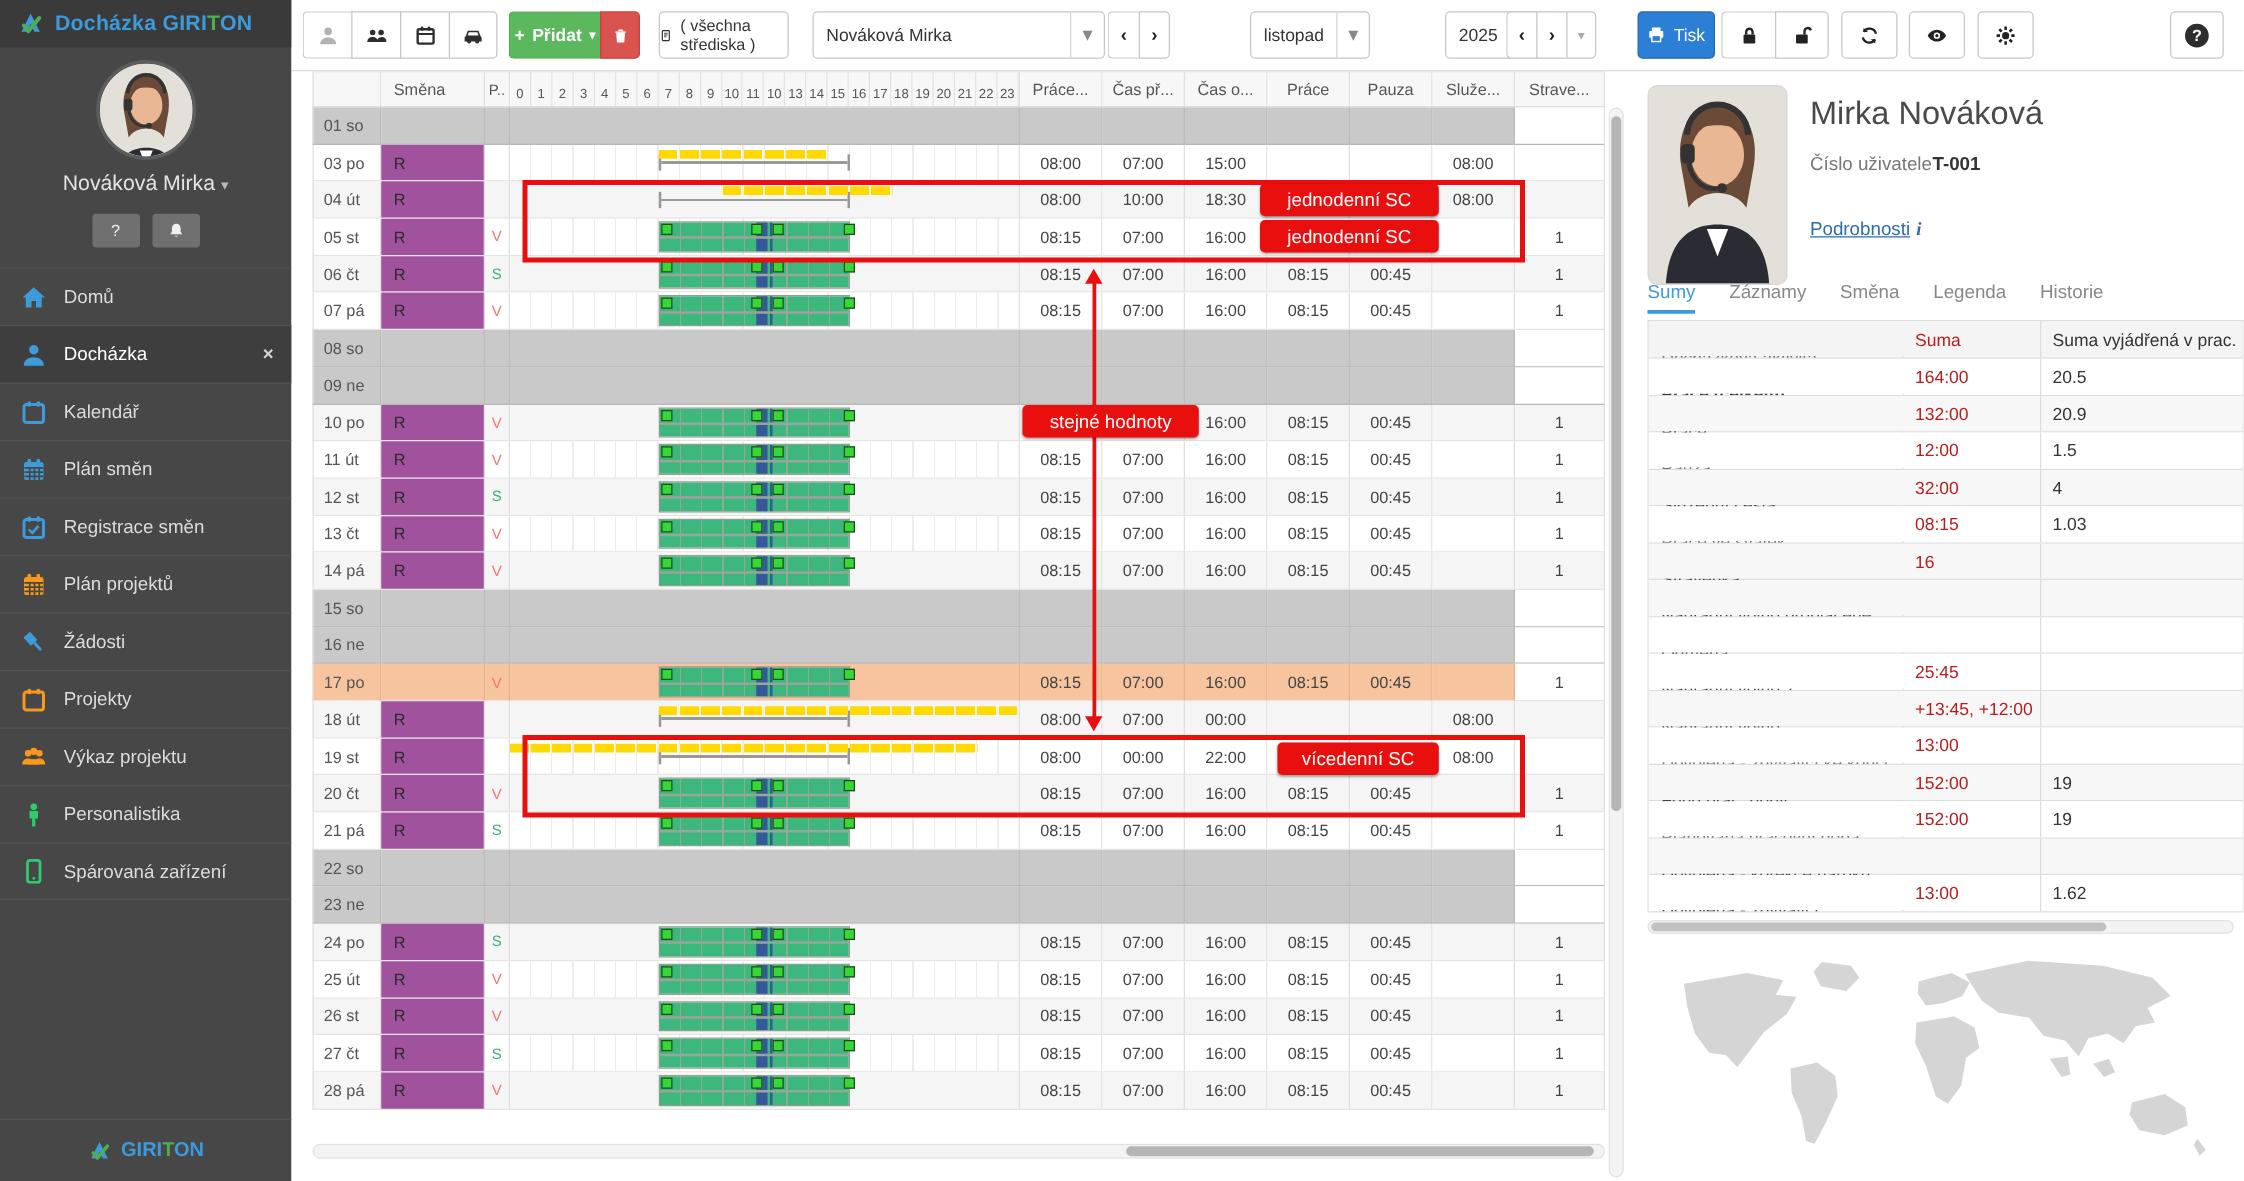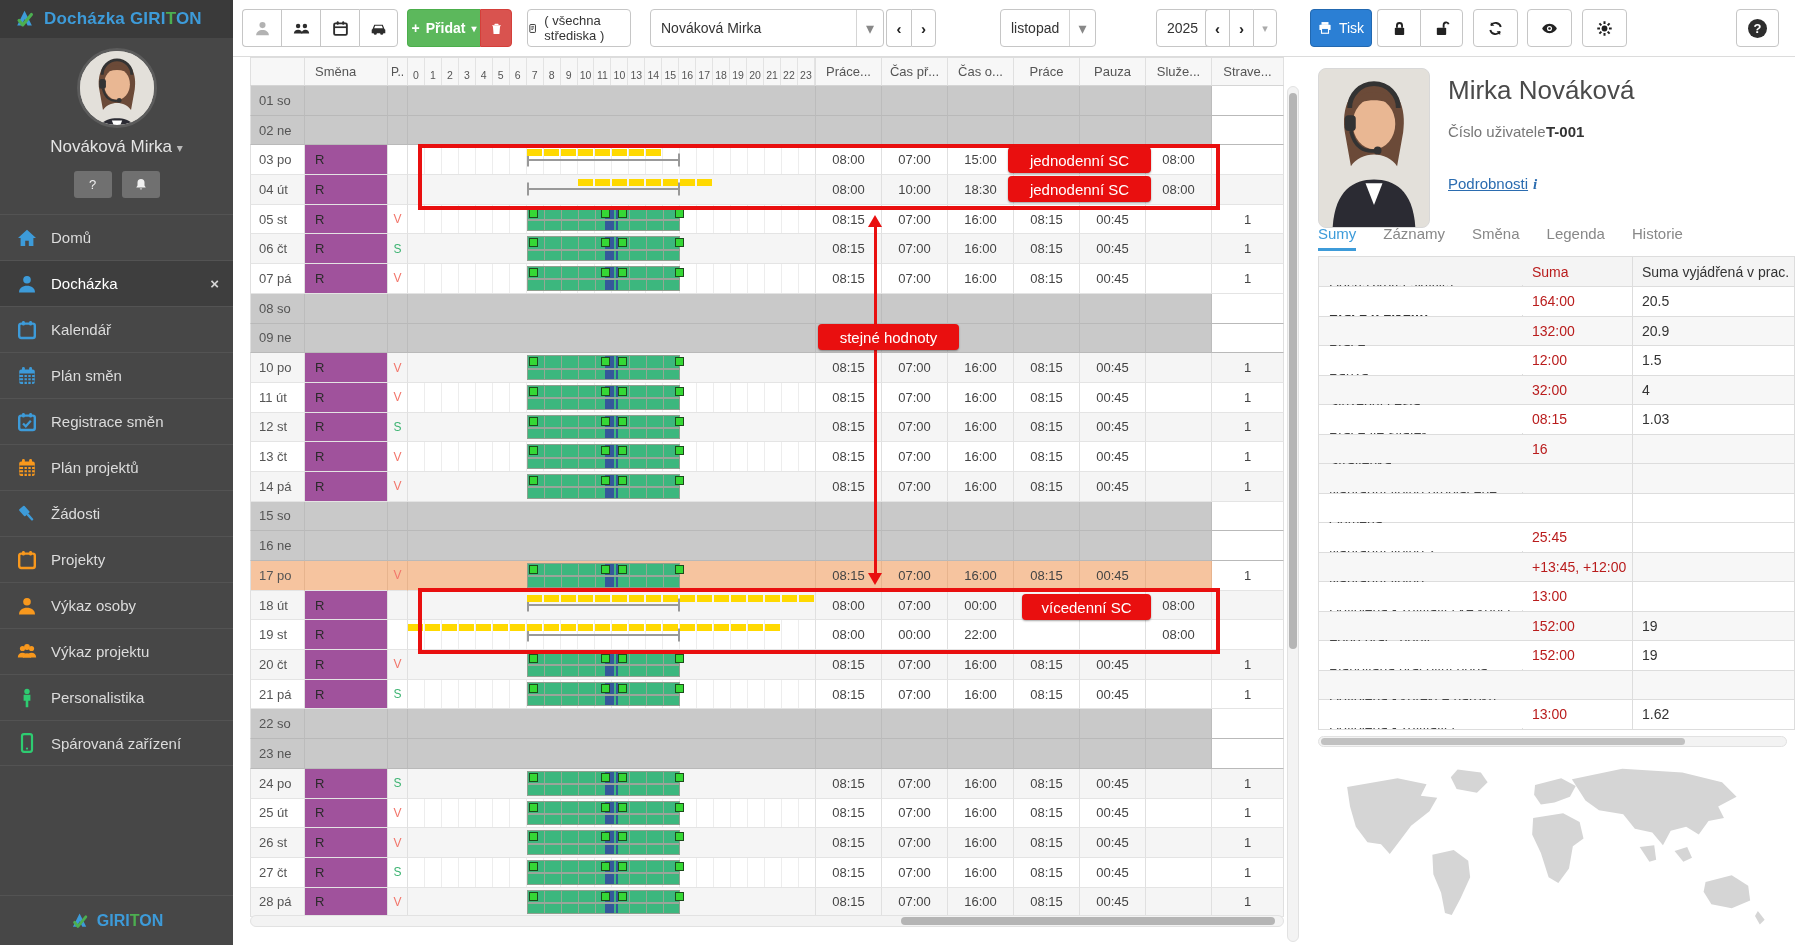--- a/index.html
+++ b/index.html
@@ -263,29 +263,20 @@
             <rect x="2.2" y="3.6" width="15.6" height="14.4" rx="2" fill="none" stroke="currentColor" stroke-width="2.4"></rect>
             <rect x="5" y="1" width="2.8" height="4.4" rx="1.2" fill="currentColor"></rect>
             <rect x="12.2" y="1" width="2.8" height="4.4" rx="1.2" fill="currentColor"></rect>
           </svg>
         </div>
         <div>Projekty</div>
       </div>
       <div class="mitem">
         <div class="micon" style="color: rgb(248, 152, 29);">
           <svg viewBox="0 0 20 20" fill="currentColor">
-            <circle cx="10" cy="5.8" r="3.8"></circle>
-            <path d="M2 18.5c0-4.4 3.5-6.7 8-6.7s8 2.3 8 6.7z"></path>
-          </svg>
-        </div>
-        <div>Výkaz osoby</div>
-      </div>
-      <div class="mitem">
-        <div class="micon" style="color: rgb(248, 152, 29);">
-          <svg viewBox="0 0 20 20" fill="currentColor">
             <circle cx="5.5" cy="6.5" r="2.6"></circle>
             <circle cx="14.5" cy="6.5" r="2.6"></circle>
             <circle cx="10" cy="5" r="2.9"></circle>
             <path d="M.8 15.5c0-3 2-4.7 4.7-4.7 1.2 0 2.3.3 3.1 1-1.2 1-1.9 2.3-1.9 3.7z"></path>
             <path d="M19.2 15.5h-5.9c0-1.4-.7-2.7-1.9-3.7.8-.7 1.9-1 3.1-1 2.7 0 4.7 1.7 4.7 4.7z"></path>
             <path d="M5.8 15.8c0-2.9 1.9-4.6 4.2-4.6s4.2 1.7 4.2 4.6z"></path>
           </svg>
         </div>
         <div>Výkaz projektu</div>
       </div>
@@ -496,33 +487,20 @@
           <div class="cell c-p"></div>
           <div class="cell c-hours"></div>
           <div class="cell c-val"></div>
           <div class="cell c-val"></div>
           <div class="cell c-val"></div>
           <div class="cell c-val"></div>
           <div class="cell c-val"></div>
           <div class="cell c-val"></div>
           <div class="cell c-strav"></div>
         </div>
-        <div class="trow wknd">
-          <div class="cell c-day">02 ne</div>
-          <div class="cell c-sm"></div>
-          <div class="cell c-p"></div>
-          <div class="cell c-hours"></div>
-          <div class="cell c-val"></div>
-          <div class="cell c-val"></div>
-          <div class="cell c-val"></div>
-          <div class="cell c-val"></div>
-          <div class="cell c-val"></div>
-          <div class="cell c-val"></div>
-          <div class="cell c-strav"></div>
-        </div>
         <div class="trow">
           <div class="cell c-day">03 po</div>
           <div class="cell c-sm">
             <div class="smblock">R</div>
           </div>
           <div class="cell c-p"></div>
           <div class="cell c-hours">
             <div class="bracket" style="left: 119px; width: 153px;"></div>
             <div class="ybar" style="left: 119px; width: 136px;"></div>
           </div>

